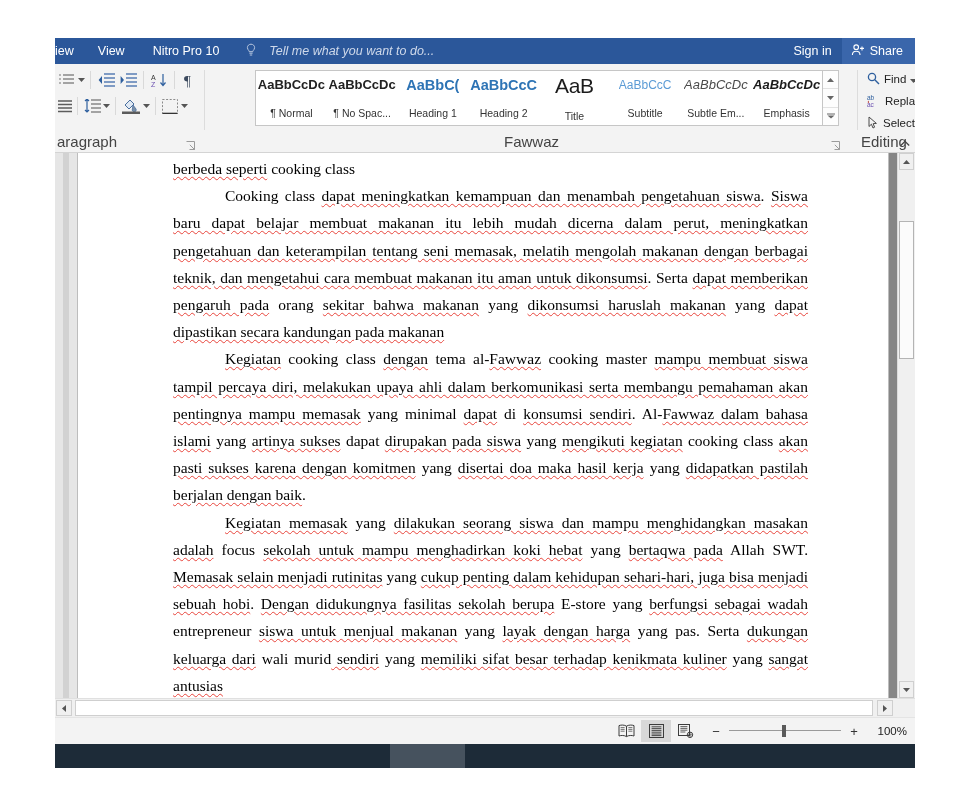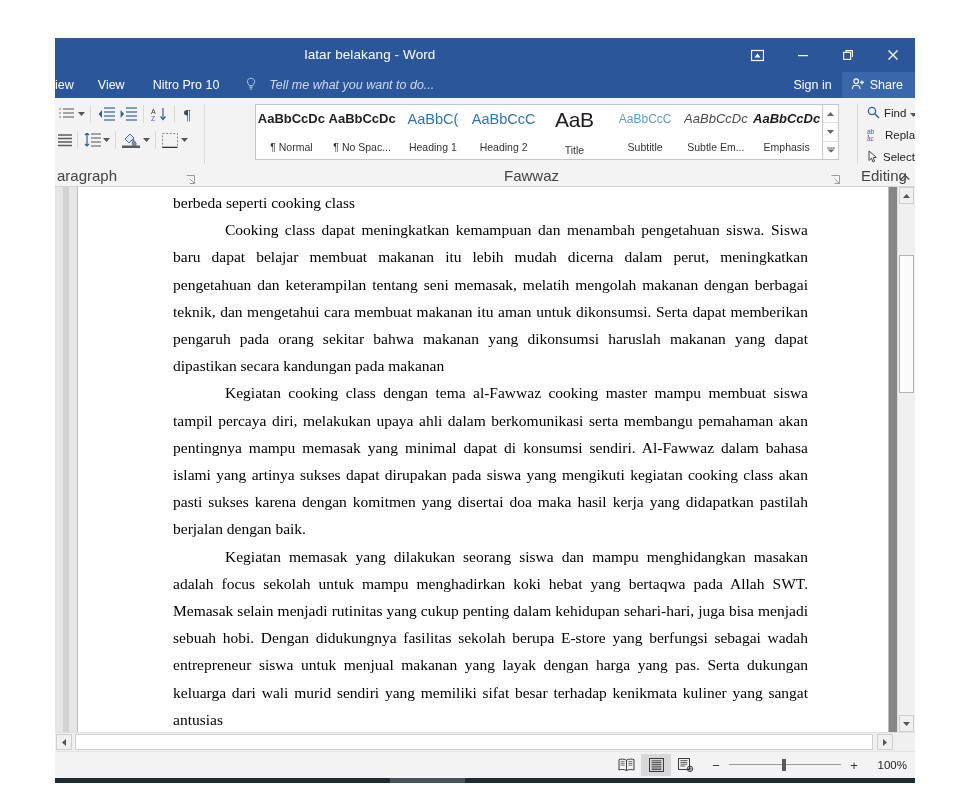--- a/index.html
+++ b/index.html
@@ -54,21 +54,21 @@
     position:absolute;left:50px;top:6px;width:568px;height:56px;
     background:#fff;border:1px solid #c6c6c6;box-sizing:border-box;
     display:flex;align-items:stretch;overflow:hidden;
   }
   .sty{
     width:71px;display:flex;flex-direction:column;align-items:center;justify-content:center;
     cursor:pointer;gap:14px;box-sizing:border-box;
   }
   .sty .prev{font-size:13px;line-height:16px;white-space:nowrap;overflow:hidden;color:#222;}
   .sty .nm{font-size:10.5px;color:#333;line-height:12px;white-space:nowrap;overflow:hidden;max-width:68px;text-align:center;}
-  .sty .prev.hd{color:#2e74b5;font-weight:400;font-size:14.5px;}
+  .sty .prev.hd{color:#2e74b5;font-weight:700;font-size:14.5px;}
   .sty .prev.title{font-size:21px;color:#1b1b1b;line-height:21px;letter-spacing:-.3px;}
   .sty .prev.sub{color:#5b9bd5;font-size:12px;}
   .sty .prev.bold{font-weight:bold;}
   .sty .prev.ital{font-style:italic;color:#4a4a4a;}
   .sty .prev.bi{font-style:italic;font-weight:bold;color:#1b1b1b;}
   .gal-scroll{
     position:absolute;left:618px;top:6px;width:16px;height:56px;border:1px solid #c6c6c6;border-left:0;
     background:#fdfdfd;box-sizing:border-box;display:flex;flex-direction:column;
   }
   .gs{flex:1;display:flex;align-items:center;justify-content:center;cursor:pointer;border-bottom:1px solid #e2e2e2;}
@@ -87,21 +87,21 @@
   }
   .ruler-left{position:absolute;left:0;top:0;width:23px;height:545px;background:#e6e6e6;}
   .ruler-left:after{content:"";position:absolute;left:8px;top:0;bottom:0;width:6px;background:#d2d2d2;}
   .doctext{
     position:absolute;left:95px;top:2px;width:635px;
     font-family:"Liberation Serif",serif;font-size:15.5px;color:#000;
     line-height:27.2px;text-align:justify;
   }
   .doctext p{margin:0;}
   .doctext p.ind{text-indent:52px;}
-  .sp{text-decoration-style:wavy;text-decoration-color:#e8453c;text-decoration-thickness:1px;text-underline-offset:2px;margin-top:40px;}
+  .sp{text-decoration:underline;text-decoration-style:wavy;text-decoration-color:#e8453c;text-decoration-thickness:1px;text-underline-offset:2px;margin-top:40px;}
 
   
   .vsb{position:absolute;right:0;top:0;width:17px;height:545px;background:#f0f0f0;border-left:1px solid #dcdcdc;}
   .vsb-ar{position:absolute;left:1px;width:15px;height:17px;background:#f0f0f0;border:1px solid #cfcfcf;box-sizing:border-box;display:flex;align-items:center;justify-content:center;cursor:pointer;}
   .vsb-ar.up{top:0;}
   .vsb-ar.dn{bottom:0;}
   .vsb-thumb{position:absolute;left:1px;width:15px;background:#fbfbfb;border:1px solid #b4b4b4;box-sizing:border-box;cursor:pointer;}
 
   
   .hsb{position:relative;height:18px;background:#f0f0f0;border-top:1px solid #e0e0e0;}
@@ -125,47 +125,20 @@
   
   .taskbar{position:relative;height:24px;background:#1d2b38;overflow:hidden;}
   .tb-seg{position:absolute;top:0;height:24px;}
   .tb-active{background:#46525e;}
 </style>
 </head>
 <body>
 
 <div id="app">
 
-  <div class="titlebar">
-    <div class="title-text">latar belakang - Word</div>
-    <div class="win-btns">
-      <div class="win-btn">
-        <svg width="13" height="13" viewBox="0 0 13 13">
-            <rect x="0.5" y="1.5" width="12" height="10" fill="none" stroke="#fff" stroke-width="1.2"></rect>
-            <path d="M3.5 8.5 L6.5 4.5 L9.5 8.5 Z" fill="#fff"></path>
-          </svg>
-      </div>
-      <div class="win-btn">
-        <svg width="12" height="12" viewBox="0 0 12 12">
-            <rect x="1" y="6" width="10" height="1.2" fill="#fff"></rect>
-          </svg>
-      </div>
-      <div class="win-btn">
-        <svg width="12" height="12" viewBox="0 0 12 12">
-            <rect x="1.6" y="3.4" width="7" height="7" fill="none" stroke="#fff" stroke-width="1.1"></rect>
-            <path d="M4 3.2 V1.6 H10.4 V8" fill="none" stroke="#fff" stroke-width="1.1"></path>
-          </svg>
-      </div>
-      <div class="win-btn close">
-        <svg width="12" height="12" viewBox="0 0 12 12">
-            <path d="M1.5 1.5 L10.5 10.5 M10.5 1.5 L1.5 10.5" stroke="#fff" stroke-width="1.4"></path>
-          </svg>
-      </div>
-    </div>
-  </div>
 
   <div class="tabrow">
     <div class="tabs">
       <div class="tab clipped">iew</div>
       <div class="tab">View</div>
       <div class="tab">Nitro Pro 10</div>
       <div class="tellme">
         <span class="bulb">
           <svg width="12" height="14" viewBox="0 0 12 14">
               <path d="M6 1.2c-2.1 0-3.6 1.5-3.6 3.4 0 1.4.8 2.2 1.4 3 .3.4.4.7.4 1.1h3.6c0-.4.1-.7.4-1.1.6-.8 1.4-1.6 1.4-3C9.6 2.7 8.1 1.2 6 1.2z" fill="none" stroke="#b9c8e0" stroke-width="1"></path>

